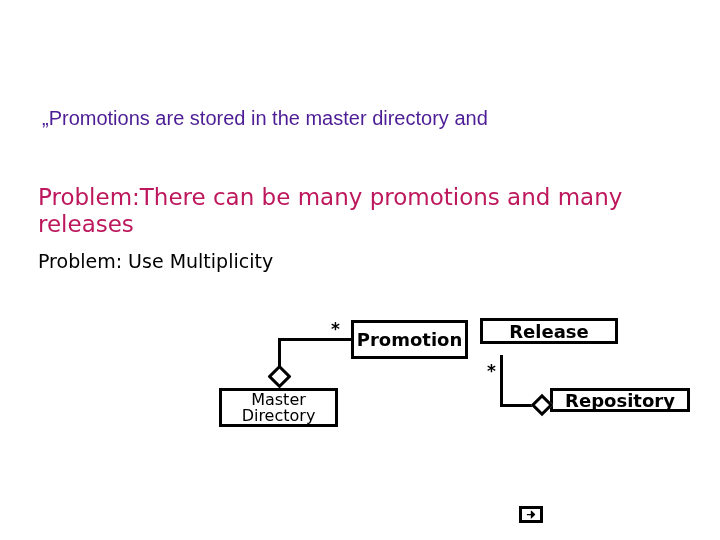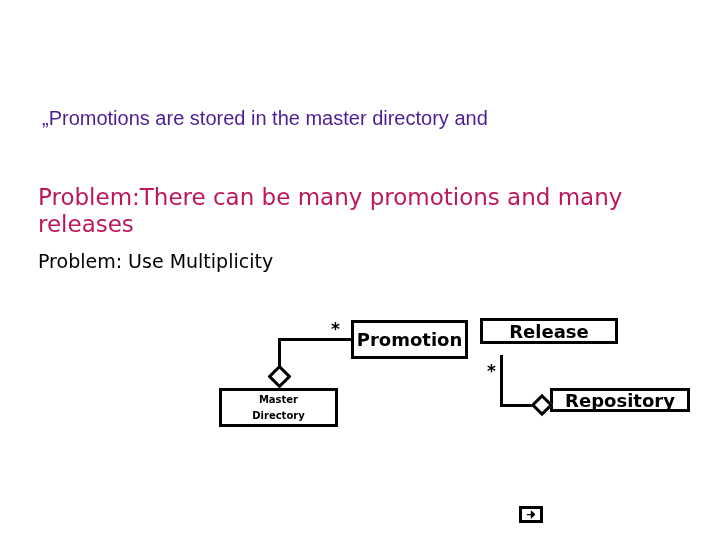--- a/index.html
+++ b/index.html
@@ -89,22 +89,22 @@
     font-family: "DejaVu Sans", sans-serif;
     z-index: 3;
   }
   .uml-box .lbl {
     font-size: 18px;
     line-height: 15px;
     font-weight: bold;
     color: #000000;
   }
   .uml-box.plain .lbl {
-    font-weight: bold;
-    font-size: 10px;
+    font-weight: normal;
+    font-size: 16px;
     line-height: 16px;
     white-space: pre-line;
   }
 
   #box-promotion   { left: 351px; top: 320px; width: 117px; height: 39px; }
   #box-release     { left: 480px; top: 318px; width: 138px; height: 26px; }
   #box-masterdir   { left: 219px; top: 388px; width: 119px; height: 39px; }
   #box-repository  { left: 550px; top: 388px; width: 140px; height: 24px; }
 
   .mult {

